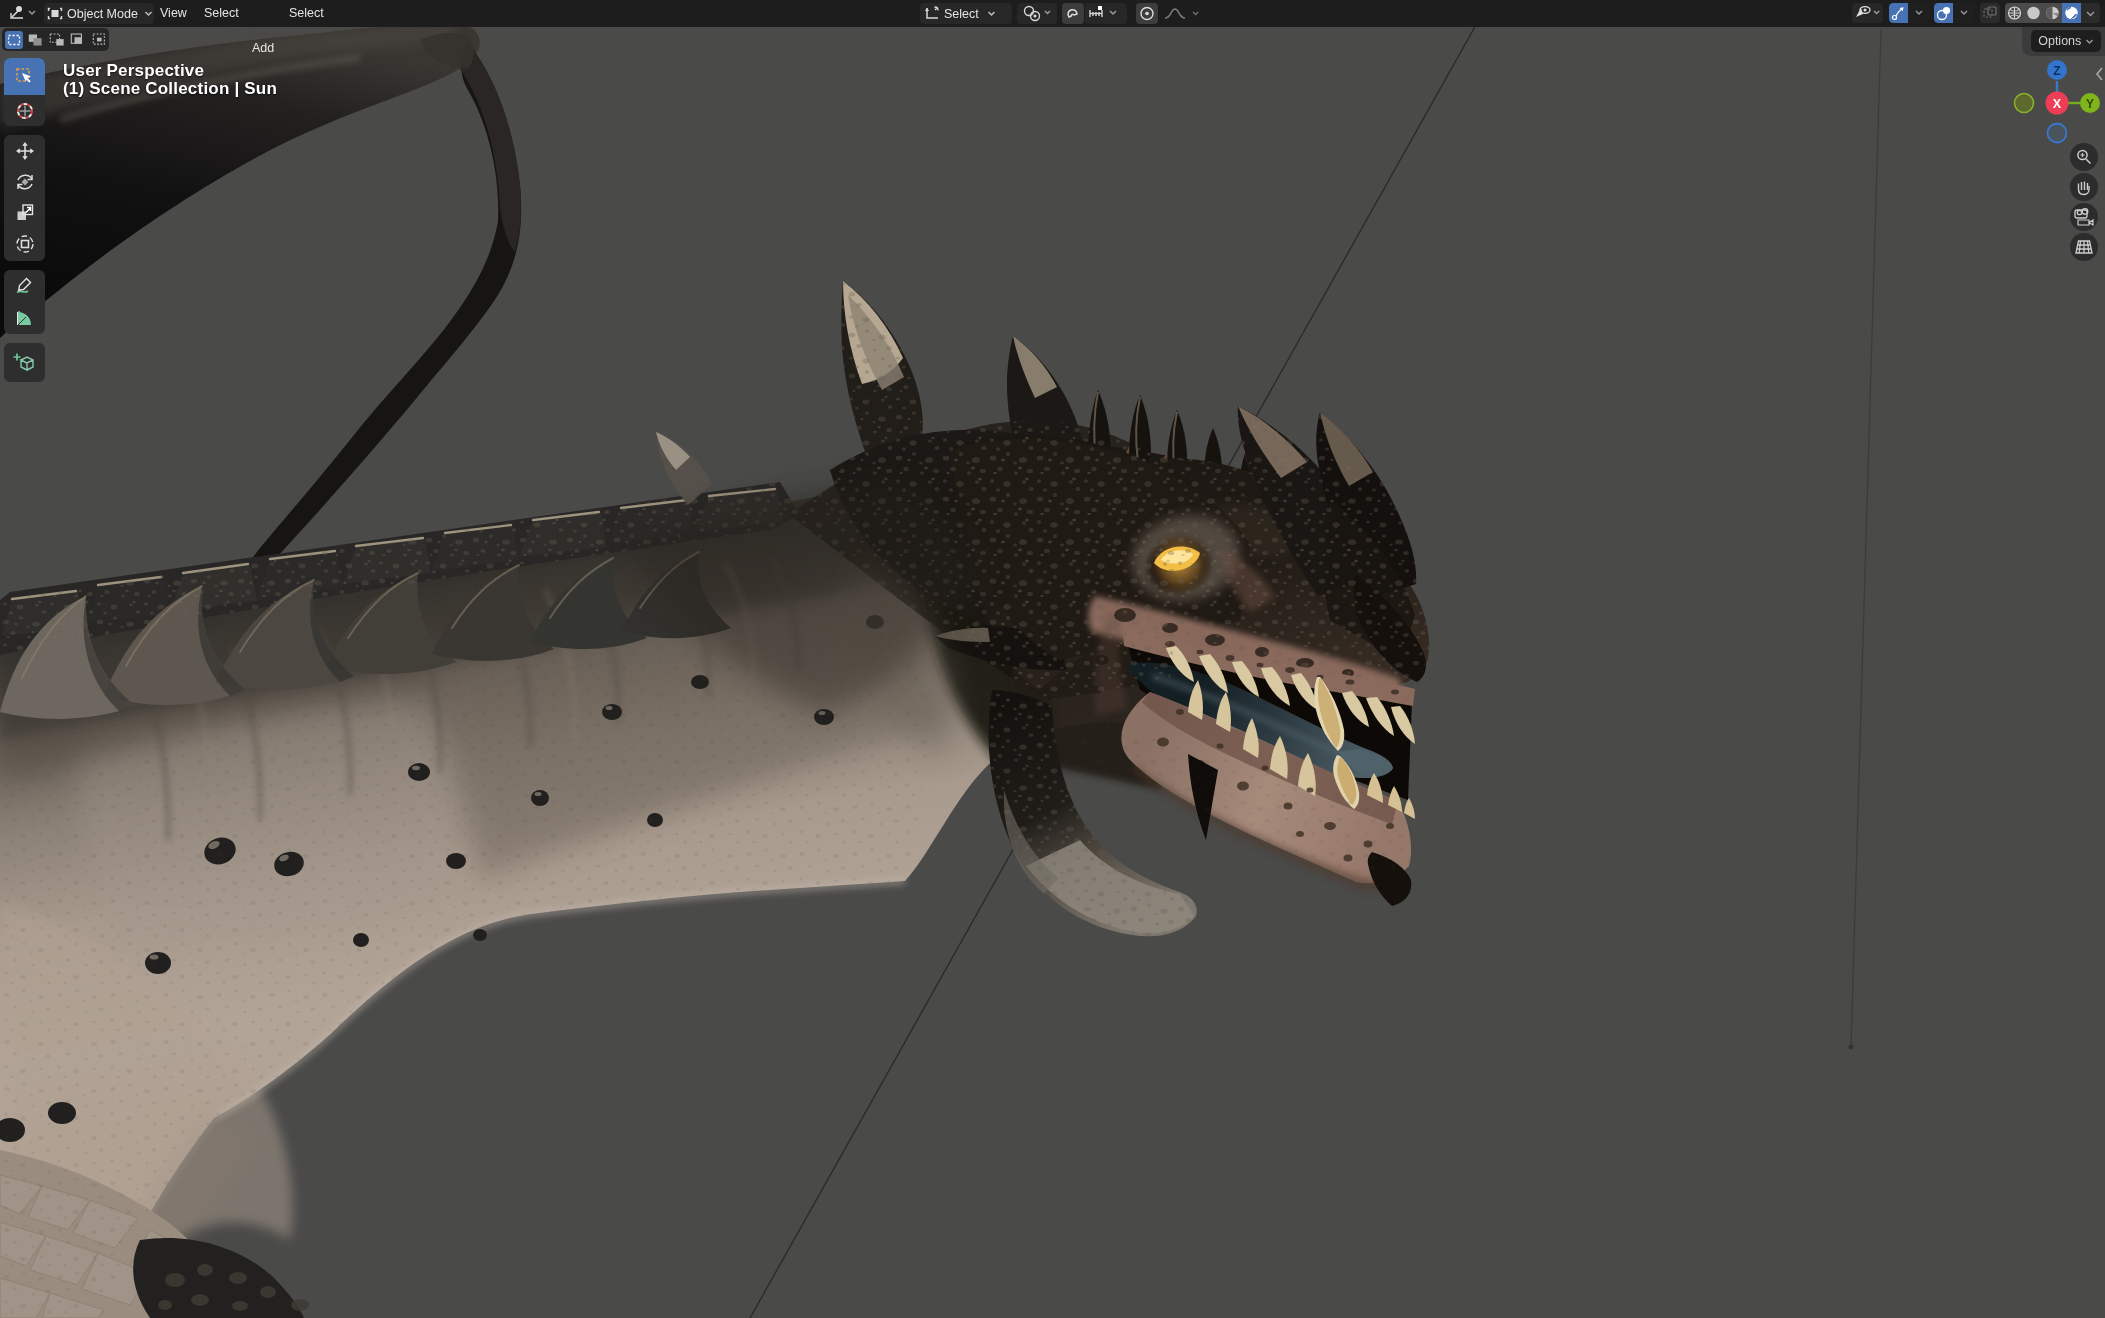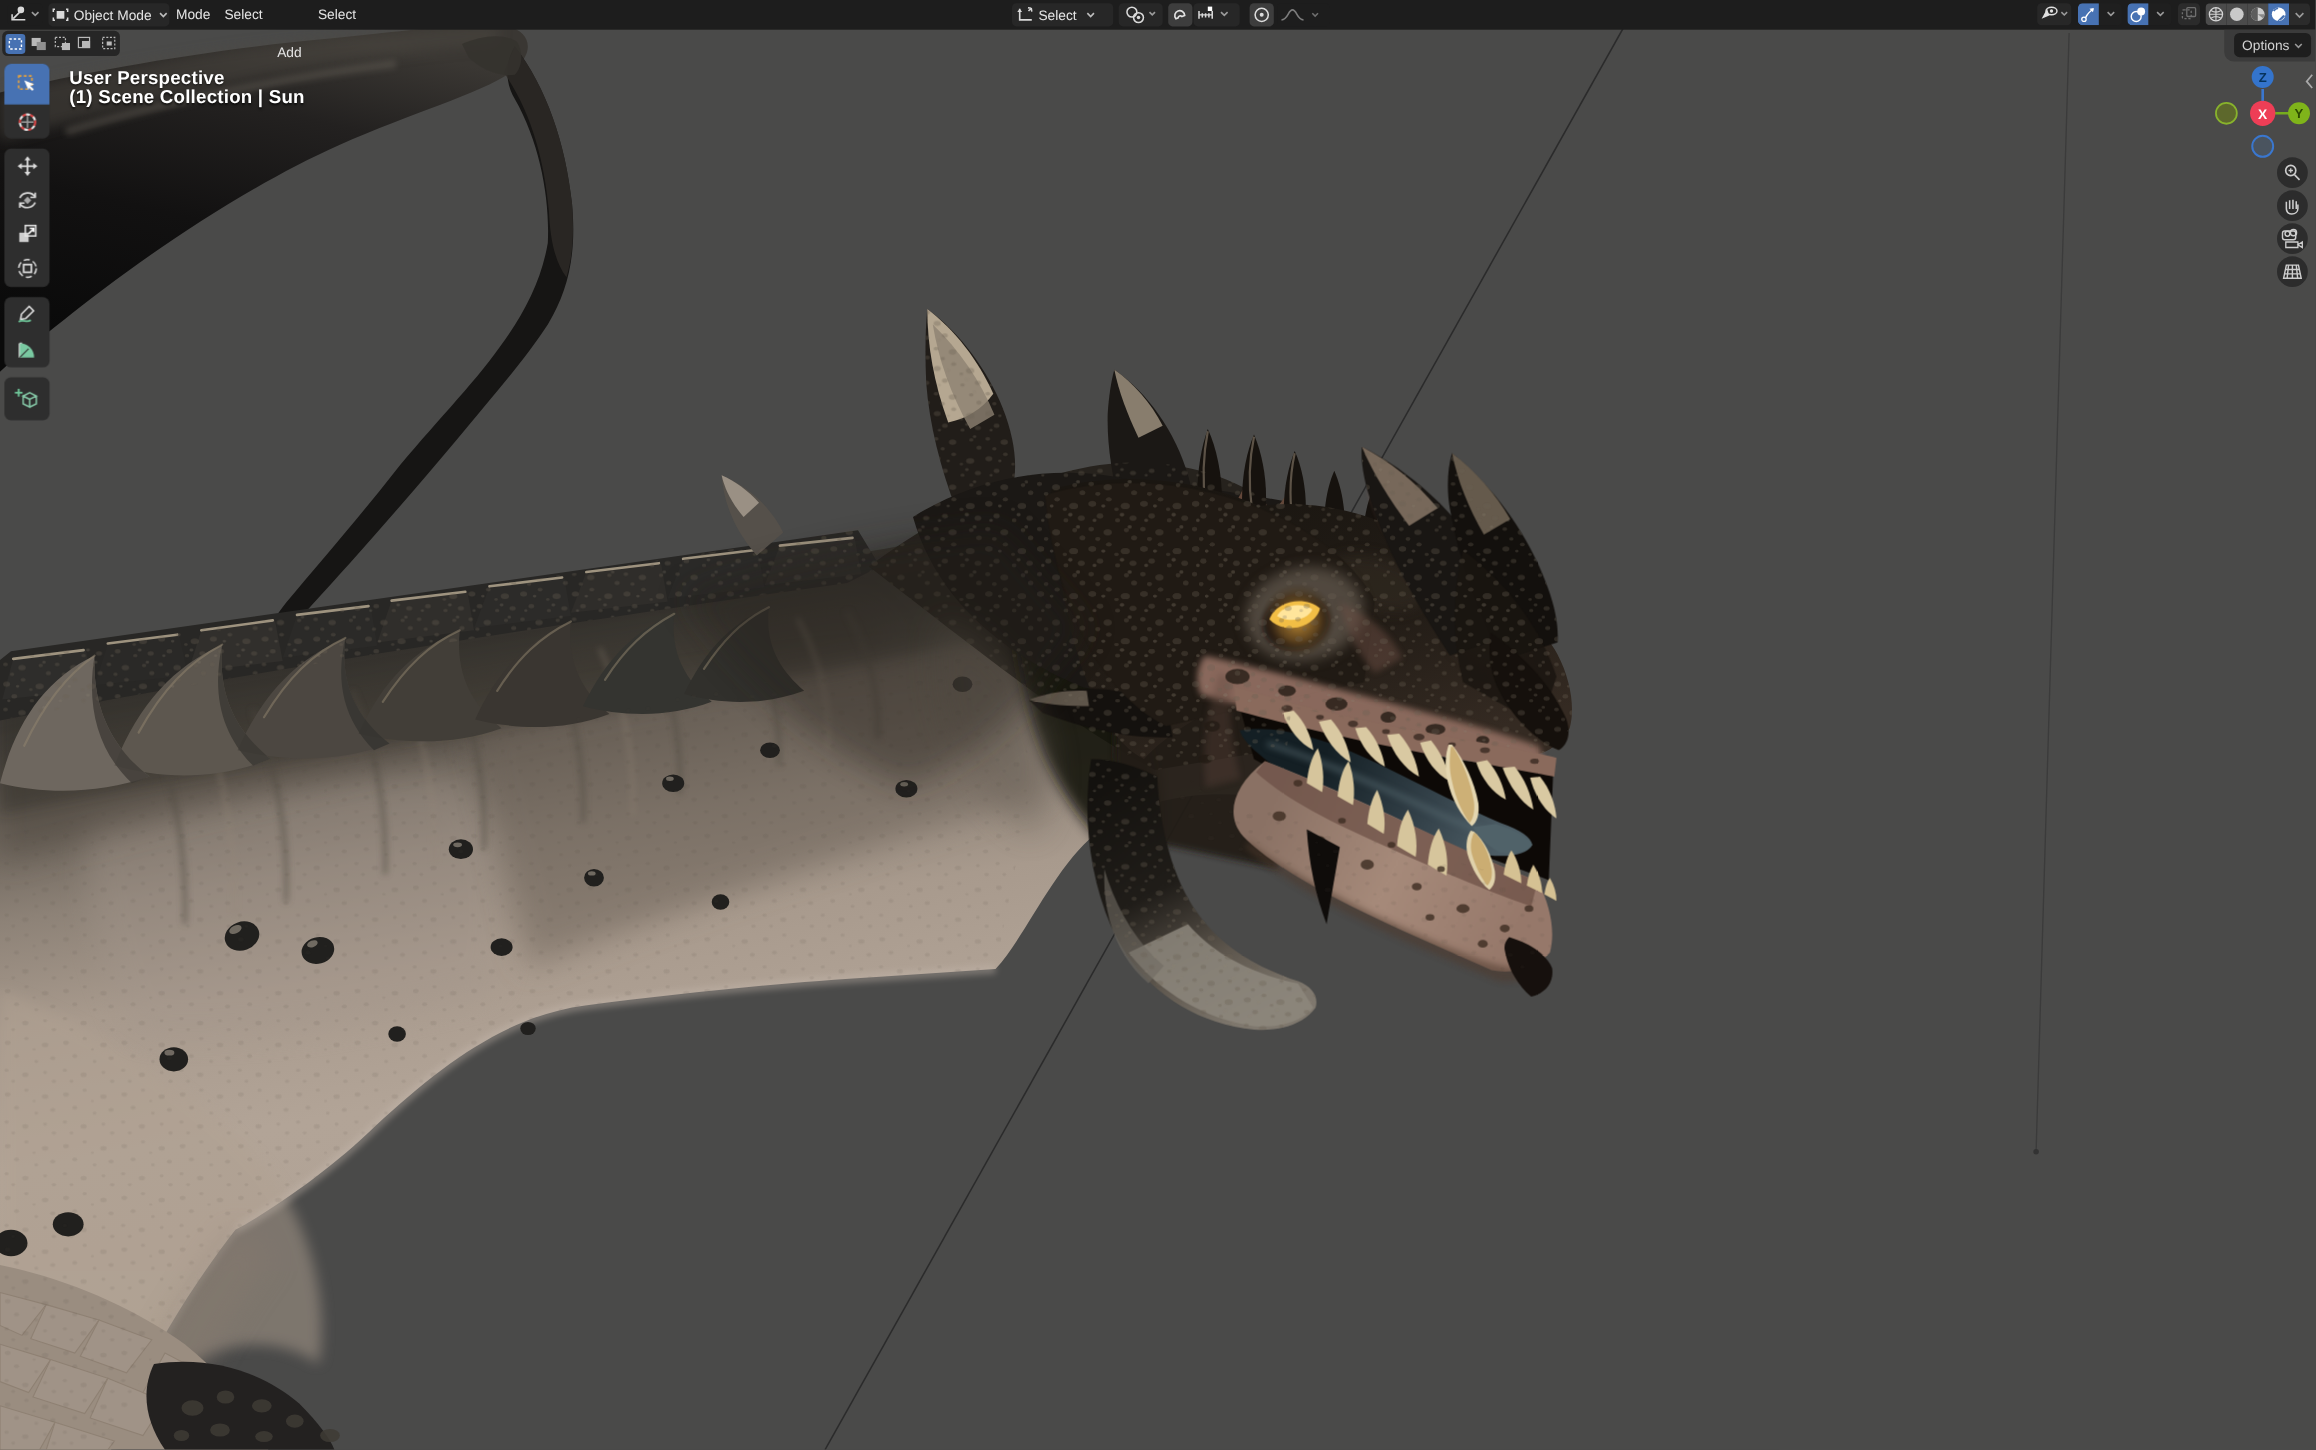--- a/index.html
+++ b/index.html
@@ -448,21 +448,21 @@
 <div class="btn" style="left:44px;top:3px;width:110px;height:21px;background:#272727;overflow:hidden;">
   <svg width="22" height="21" viewBox="0 0 22 21">
     <path d="M6,5.5 h-1.5 v2.5 M6,15.5 h-1.5 v-2.5 M16,5.5 h1.5 v2.5 M16,15.5 h1.5 v-2.5" stroke="#d9d9d9" stroke-width="1.4" fill="none"></path>
     <rect x="7.5" y="7" width="7" height="7" fill="#d9d9d9"></rect>
   </svg>
   <span style="margin-left:1px;">Object Mode</span>
   <svg class="chev" style="margin-left:6px;" viewBox="0 0 9 9">
         <path d="M1.5,3 l3,3 l3,-3" stroke="#bdbdbd" stroke-width="1.5" fill="none"></path>
       </svg>
 </div>
-<div class="mtx" style="left:160px;">Mode</div>
+<div class="mtx" style="left:160px;">View</div>
 <div class="mtx" style="left:193px;margin-left:11px;">Select</div>
 <div class="mtx" style="left:252px;margin-top:35px;">Add</div>
 <div class="mtx" style="left:289px;">Select</div>
 
 <div class="btn" style="left:920px;top:3px;width:92px;height:21px;background:#272727;">
   <svg width="24" height="21" viewBox="0 0 24 21">
     <path d="M7,5 v10 h11" stroke="#d9d9d9" stroke-width="1.5" fill="none"></path>
     <path d="M7,5 l-2.2,3 h4.4 z" fill="#d9d9d9"></path>
     <path d="M15,7 l2.5,-2.5 M17.5,4.5 l-3,-0.5 M17.5,4.5 l0.5,3" stroke="#d9d9d9" stroke-width="1.4" fill="none"></path>
   </svg>

